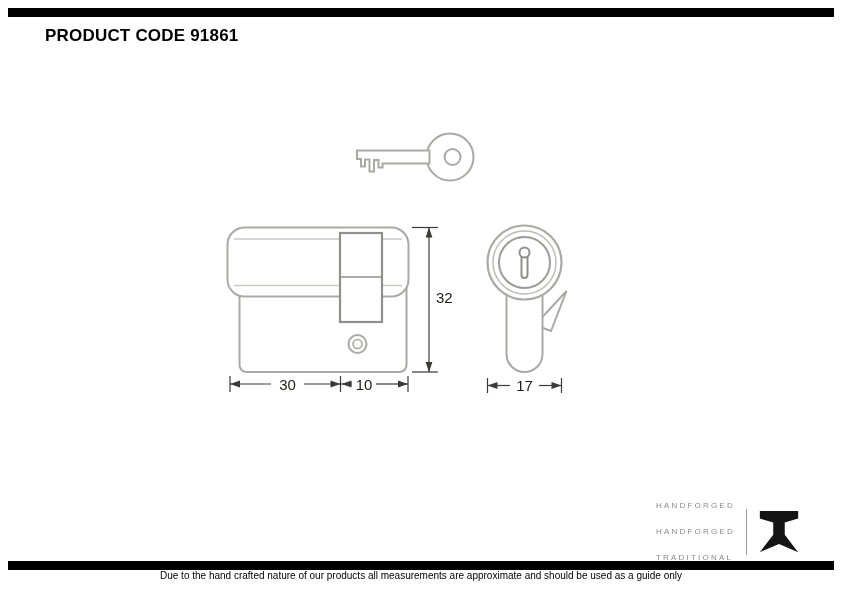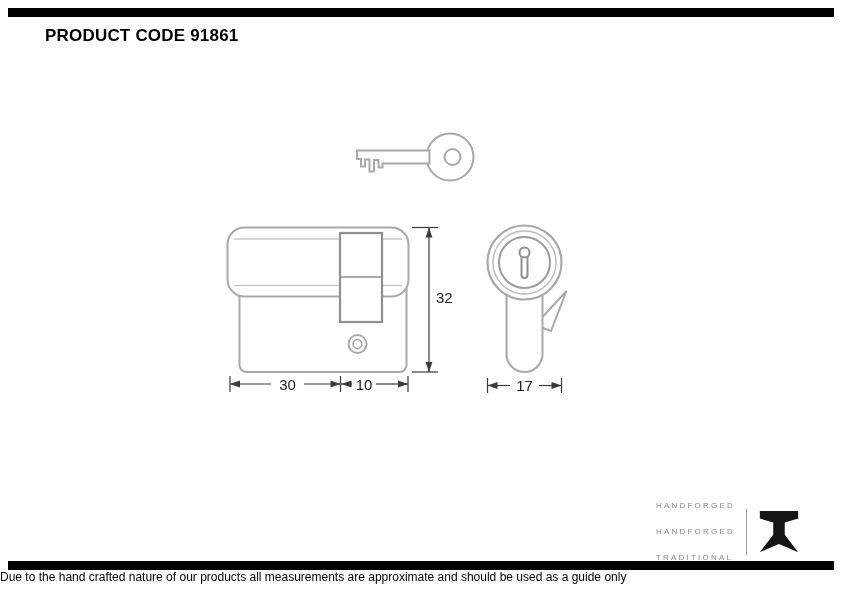--- a/index.html
+++ b/index.html
@@ -8,22 +8,22 @@
   .bar{position:absolute;left:8px;width:826px;height:9px;background:#000;}
   .bar.top{top:8px;}
   .bar.bottom{top:561px;}
   .product-code{position:absolute;left:45px;top:26px;font-size:17px;font-weight:700;
         letter-spacing:.2px;color:#000;white-space:nowrap;}
   .drawing{position:absolute;left:0;top:0;}
   .branding{position:absolute;left:656px;top:501px;display:flex;align-items:center;}
   .branding-text{display:flex;flex-direction:column;justify-content:center;row-gap:3px;margin-right:11px;gap:16px;}
   .branding-text div{font-size:8px;letter-spacing:2.2px;color:#8a8a89;line-height:10px;white-space:nowrap;}
   .branding-sep{width:1px;height:46px;background:#9c9c9b;margin-right:9px;}
-  .disclaimer{position:absolute;left:0;top:570px;width:842px;
-        font-size:12px;color:#000;}
+  .disclaimer{position:absolute;left:0;top:570px;width:842px;text-align:center;
+        font-size:10px;color:#000;}
   .dim-text{font-size:15px;fill:#1d1d1b;font-family:"Liberation Sans",sans-serif;}
 </style>
 </head>
 <body>
 
 <div class="page">
 
   <div class="bar top"></div>
 
   <div class="product-code">PRODUCT CODE 91861</div>

